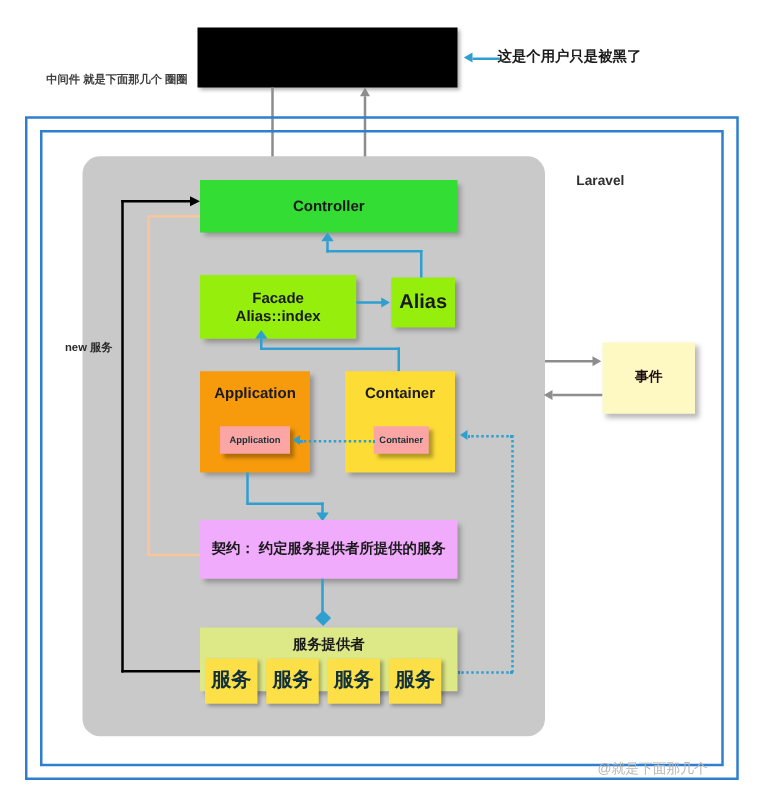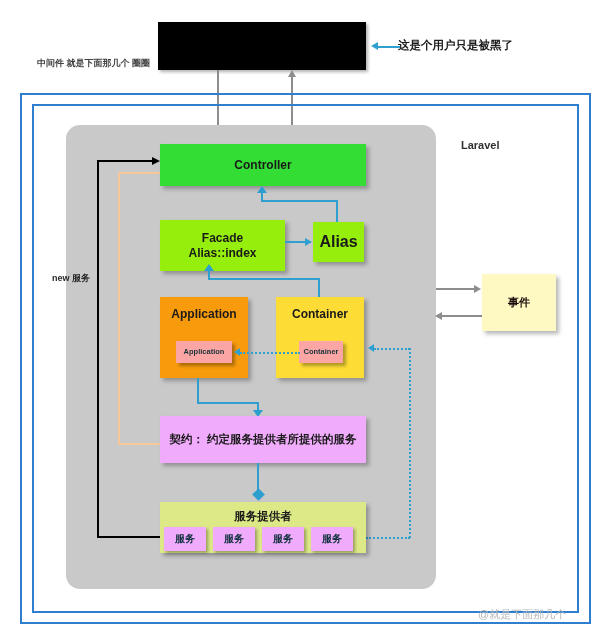--- a/index.html
+++ b/index.html
@@ -80,23 +80,23 @@
   #box-contract{
     left:160px;top:416px;width:206px;height:47px;
     background:#f0abfc;font-size:11.5px;
   }
   #box-provider{
     left:160px;top:502px;width:206px;height:51px;
     background:#dde887;font-size:11.5px;
     align-items:flex-start;padding-top:7px;
   }
   .svc{
-    background:#f0abfc;color:#10303c;
-    font-size:10px;font-weight:bold;
-    width:42px;height:24px;
+    background:#fde047;color:#10303c;
+    font-size:16px;font-weight:bold;
+    width:42px;height:36px;
     box-shadow:2px 2px 3px rgba(0,0,0,.32);
   }
   #svc-row{left:164px;top:527px;width:200px;height:20px;display:flex;gap:7px;}
 
   #box-event{
     left:482px;top:274px;width:74px;height:57px;
     background:#fef9c3;color:#1b0c0c;font-size:11px;
   }
   #note-middleware{
     left:37px;top:57px;width:120px;

